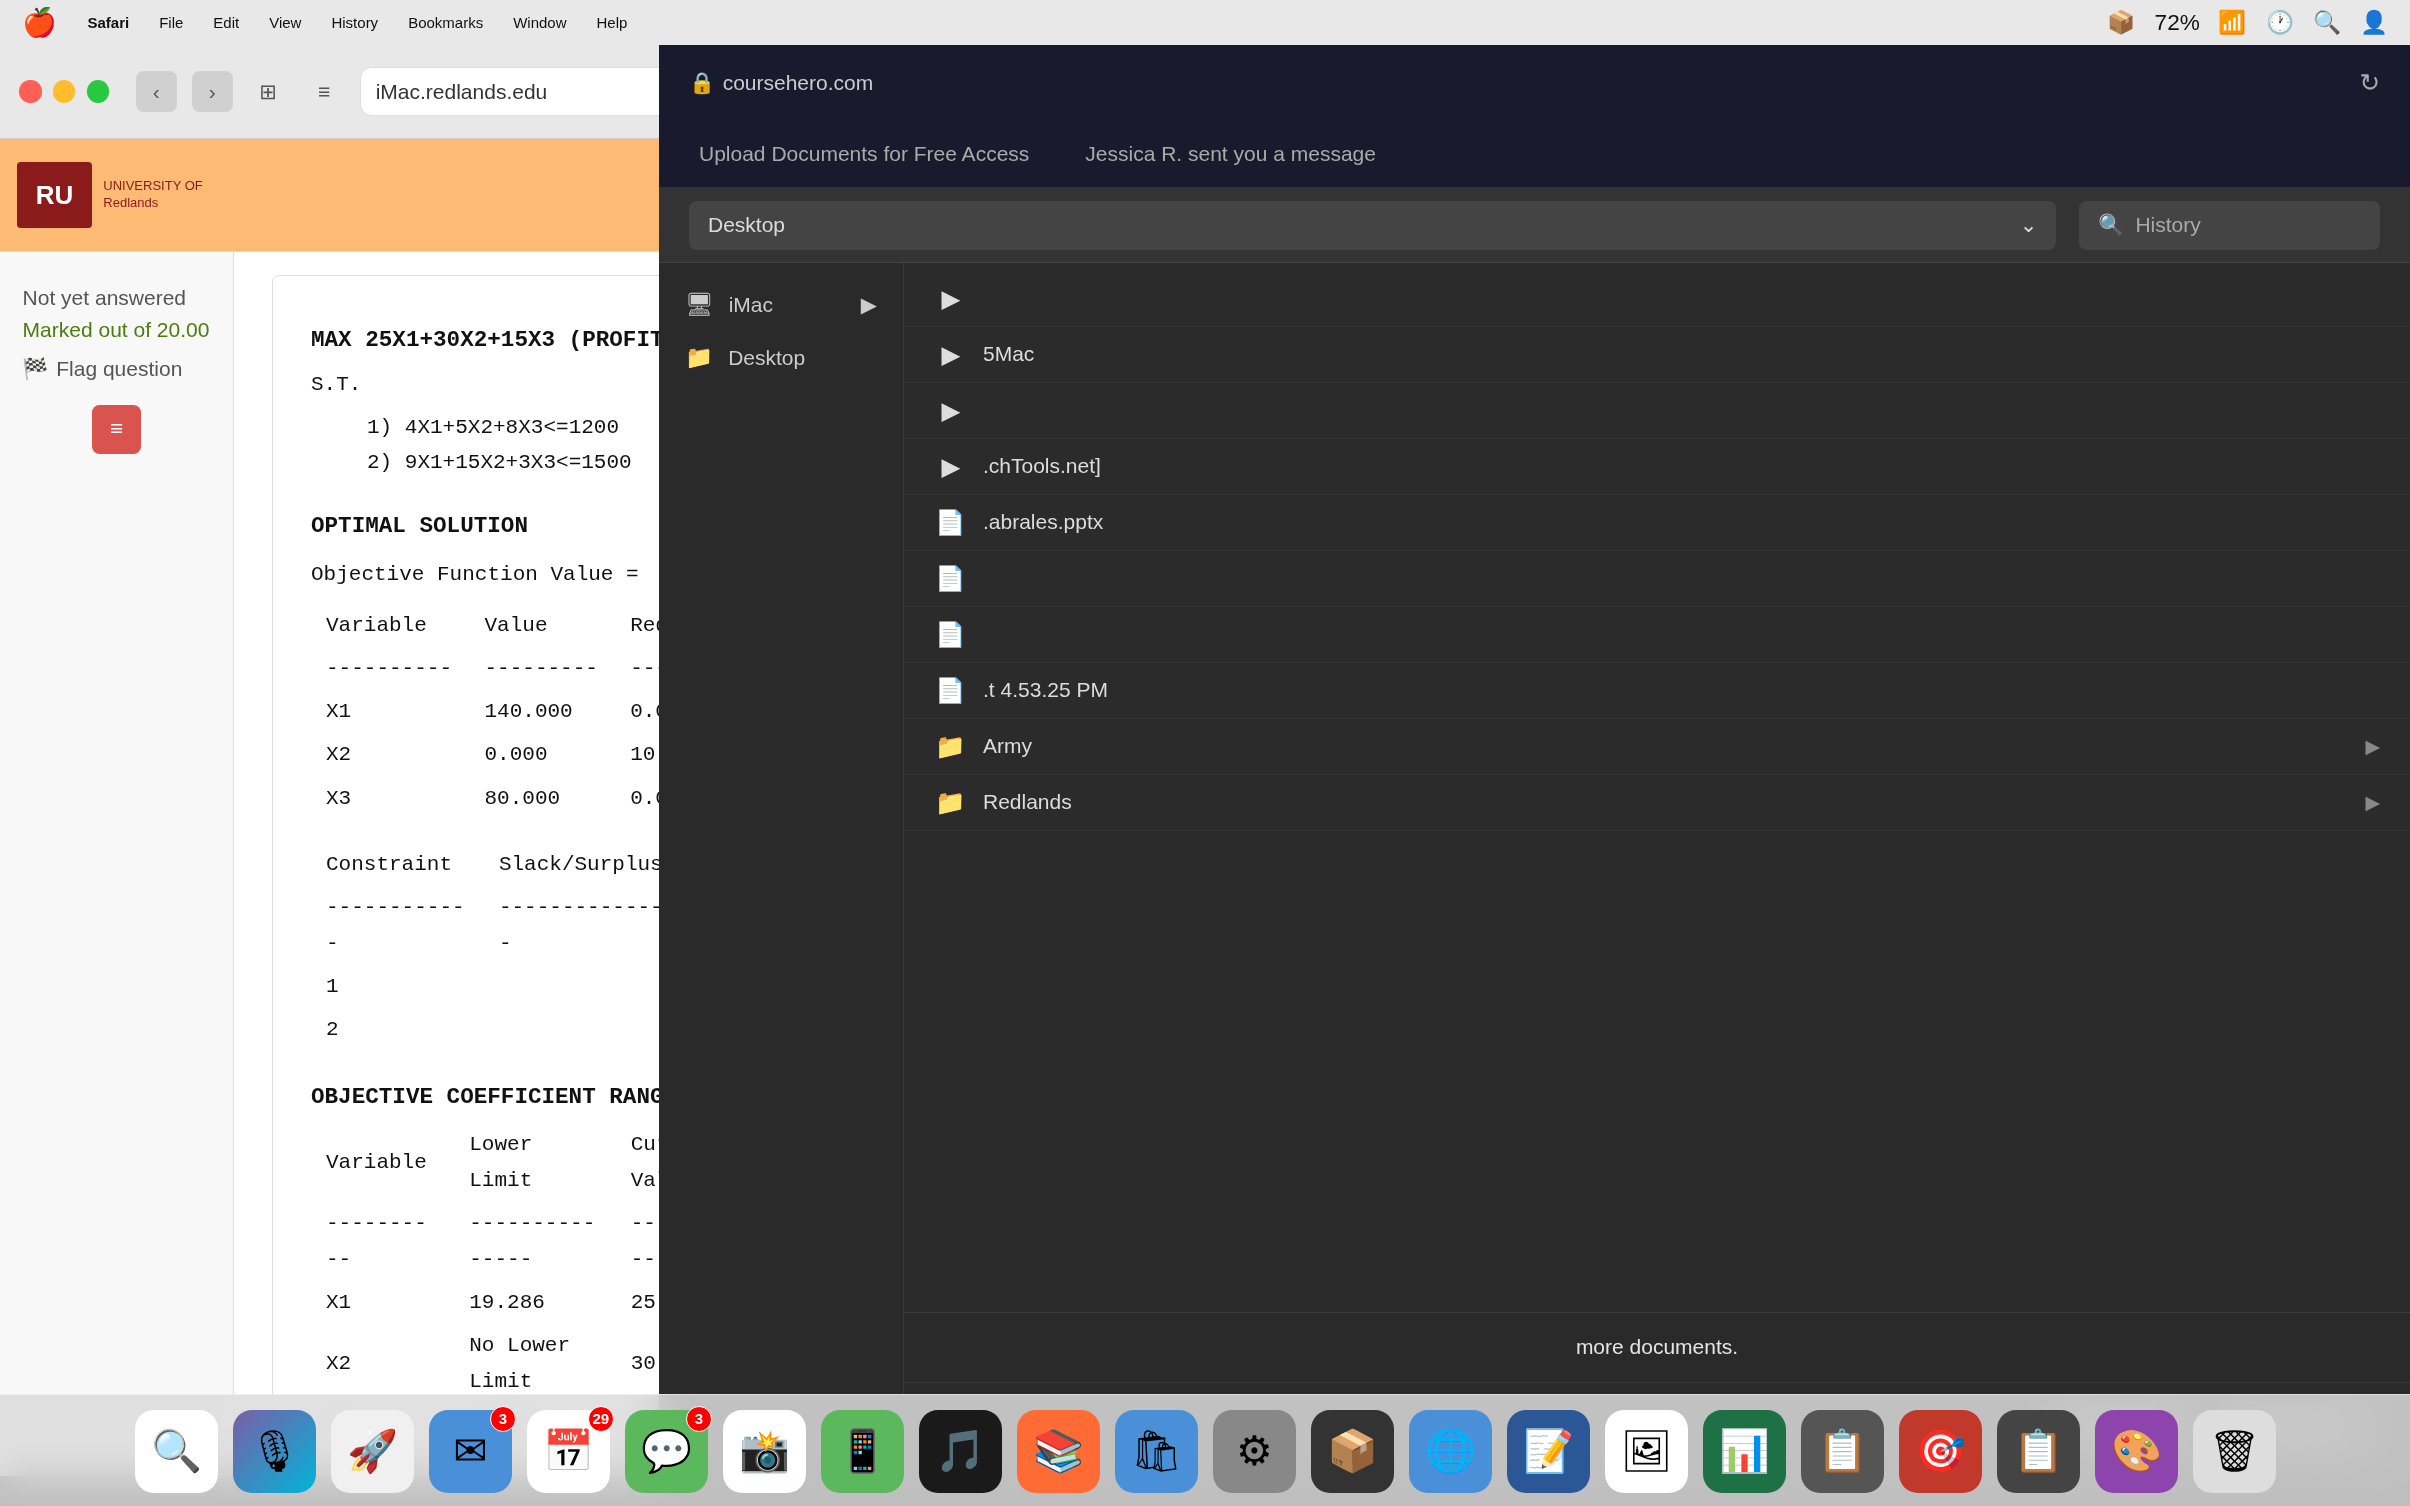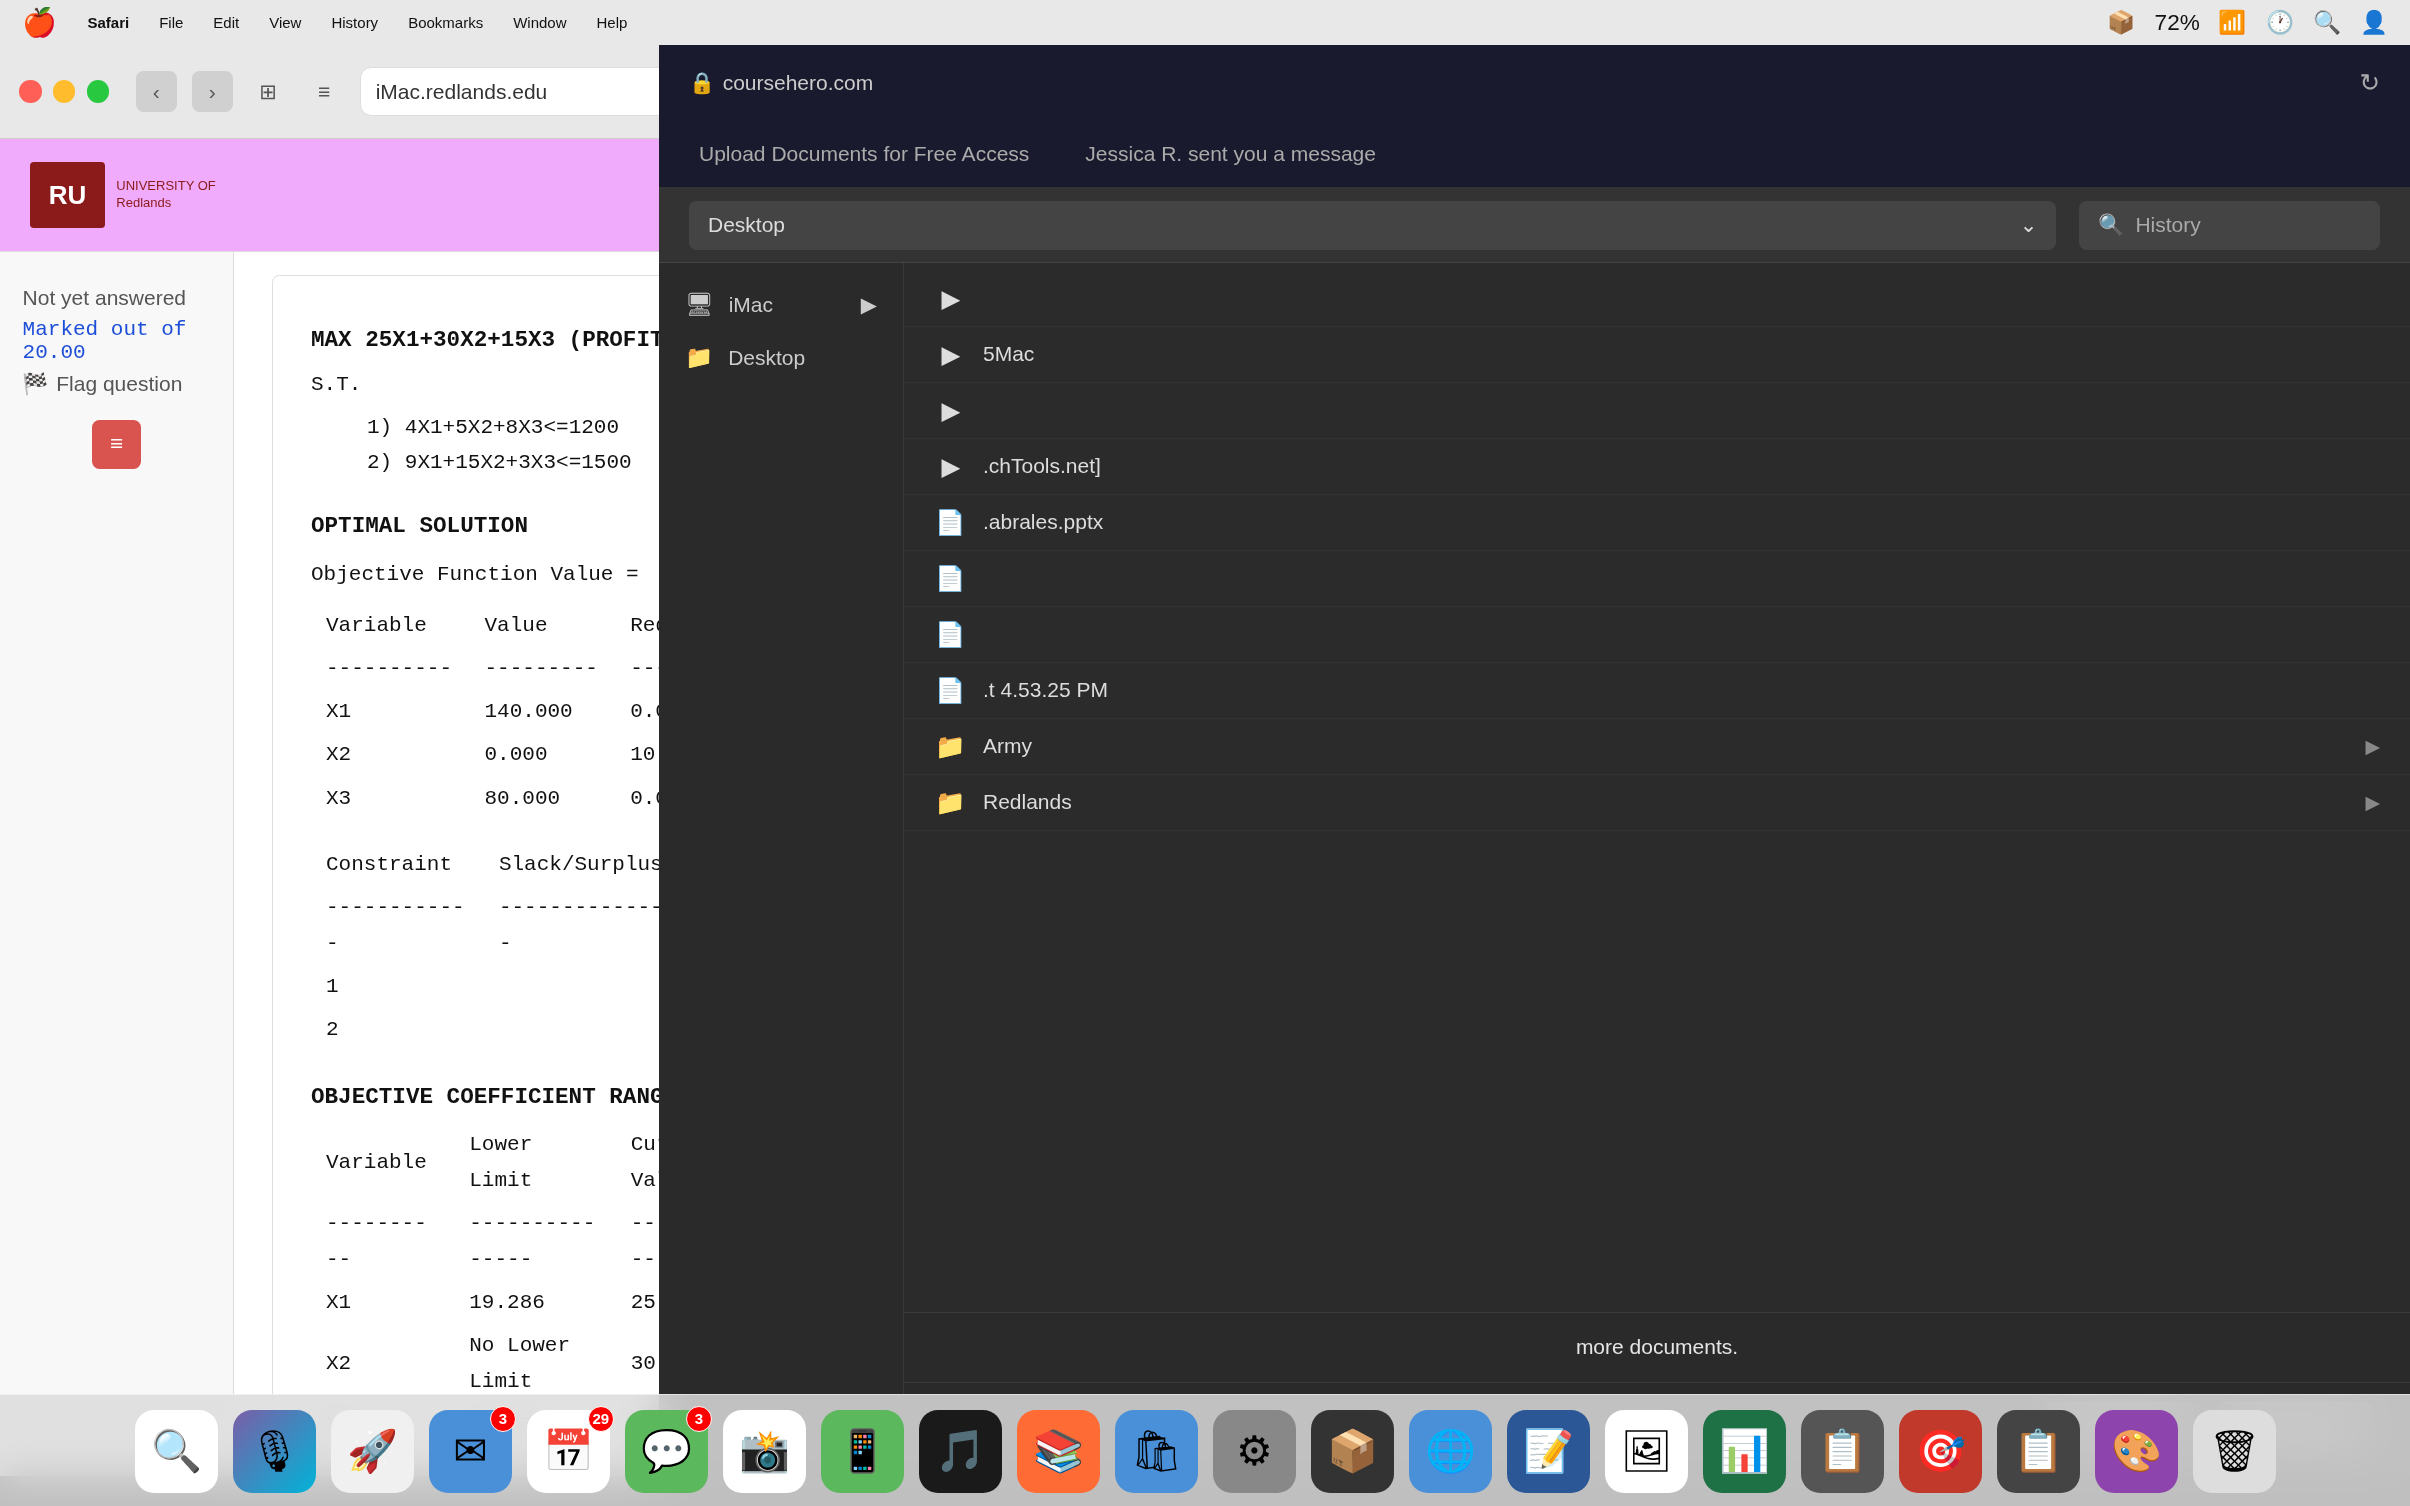--- a/index.html
+++ b/index.html
@@ -108,25 +108,25 @@
 
     
     .lms-container {
       display: flex;
       flex: 1;
       overflow: hidden;
     }
 
     .lms-header {
       height: 113px;
-      background: #f0abfc;
+      background: #fdba74;
       border-bottom: 0.9px solid #ddd;
       display: flex;
       align-items: center;
-      padding: 0 30px;
+      padding: 0 17px;
       gap: 30px;
     }
 
     .redlands-logo {
       display: flex;
       align-items: center;
       gap: 11.3px;
     }
     .redlands-logo-box {
       width: 75px;
@@ -191,23 +191,22 @@
       font-size: 21px;
       color: #555;
     }
     .question-info .status {
       font-size: 21px;
       color: #555;
       margin-bottom: 7.5px;
     }
     .question-info .marks {
       font-size: 21px;
-      color: #1d4ed8;
-      margin-bottom: 8px;
-      font-family: Liberation Mono, monospace;
+      color: #4d7c0f;
+      margin-bottom: 15px;
     }
     .flag-question {
       display: flex;
       align-items: center;
       gap: 7.5px;
       font-size: 21px;
       color: #555;
       cursor: pointer;
     }
 

